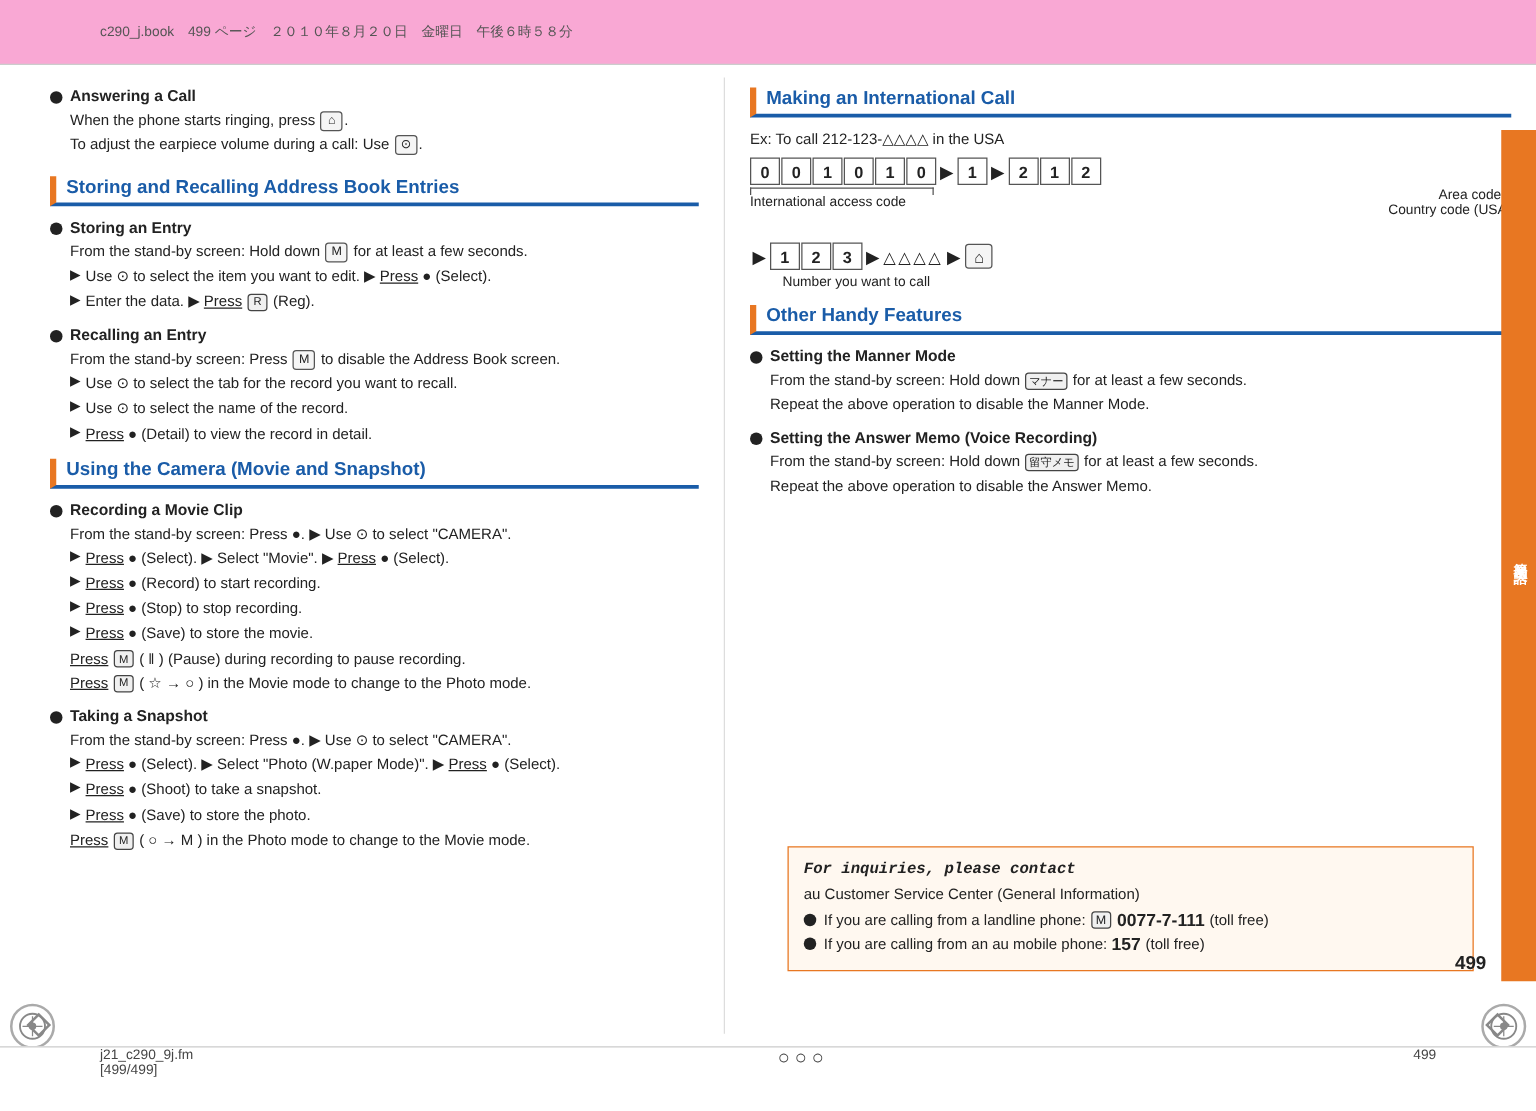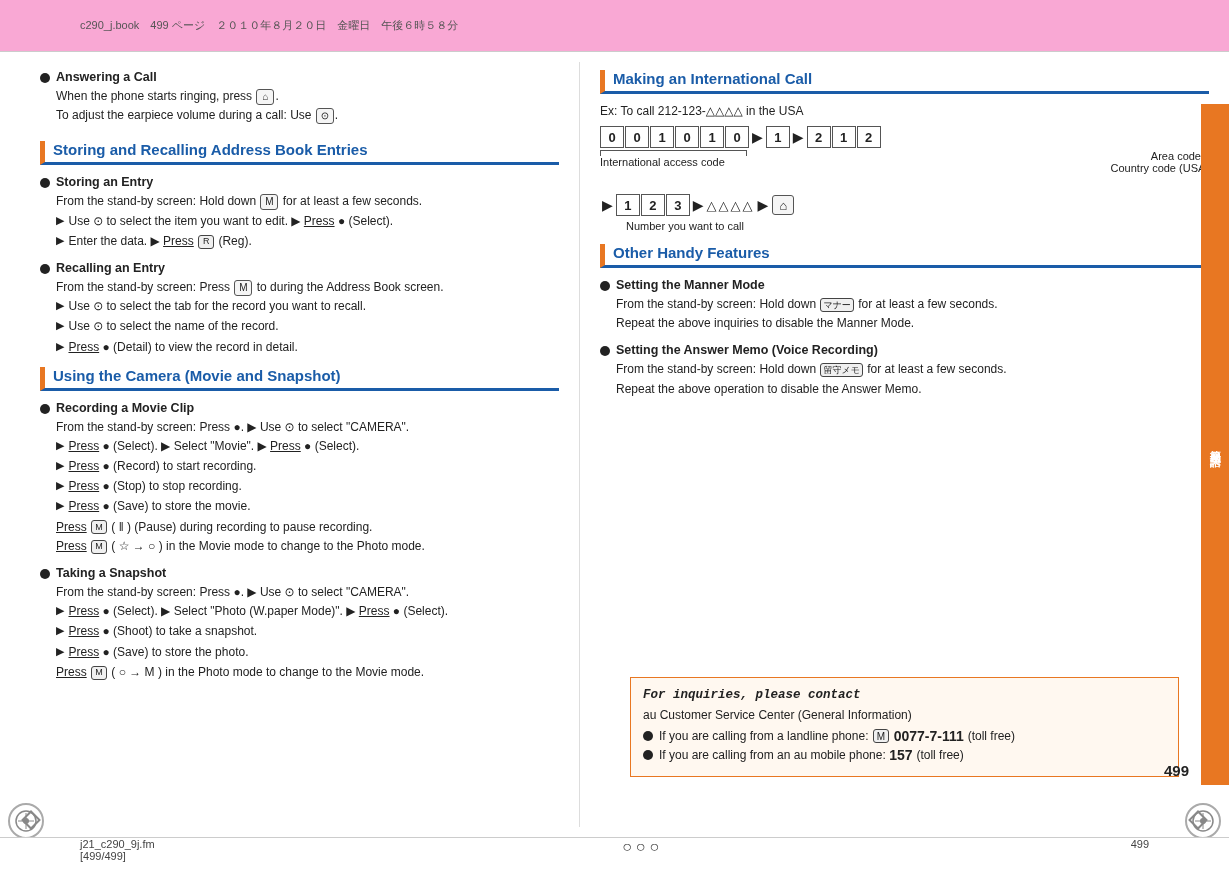--- a/index.html
+++ b/index.html
@@ -392,21 +392,21 @@
 
       <div class="bullet-section">
         <div class="bullet-title">
           <span class="bullet-dot"></span>
           <span>Recalling an Entry</span>
         </div>
         <div class="bullet-content">
           <div>
             <span>From the stand-by screen: Press</span>
             <span class="key-icon">M</span>
-            <span>to during the Address Book screen.</span>
+            <span>to disable the Address Book screen.</span>
           </div>
           <div class="arrow-item">
             <span class="arrow-sym">▶</span>
             <span>Use ⊙ to select the tab for the record you want to recall.</span>
           </div>
           <div class="arrow-item">
             <span class="arrow-sym">▶</span>
             <span>Use ⊙ to select the name of the record.</span>
           </div>
           <div class="arrow-item">
@@ -545,21 +545,21 @@
         <div class="bullet-title">
           <span class="bullet-dot"></span>
           <span>Setting the Manner Mode</span>
         </div>
         <div class="bullet-content">
           <div>
             <span>From the stand-by screen: Hold down</span>
             <span class="key-ref">マナー</span>
             <span>for at least a few seconds.</span>
           </div>
-          <div>Repeat the above inquiries to disable the Manner Mode.</div>
+          <div>Repeat the above operation to disable the Manner Mode.</div>
         </div>
       </div>
 
       <div class="bullet-section">
         <div class="bullet-title">
           <span class="bullet-dot"></span>
           <span>Setting the Answer Memo (Voice Recording)</span>
         </div>
         <div class="bullet-content">
           <div>

